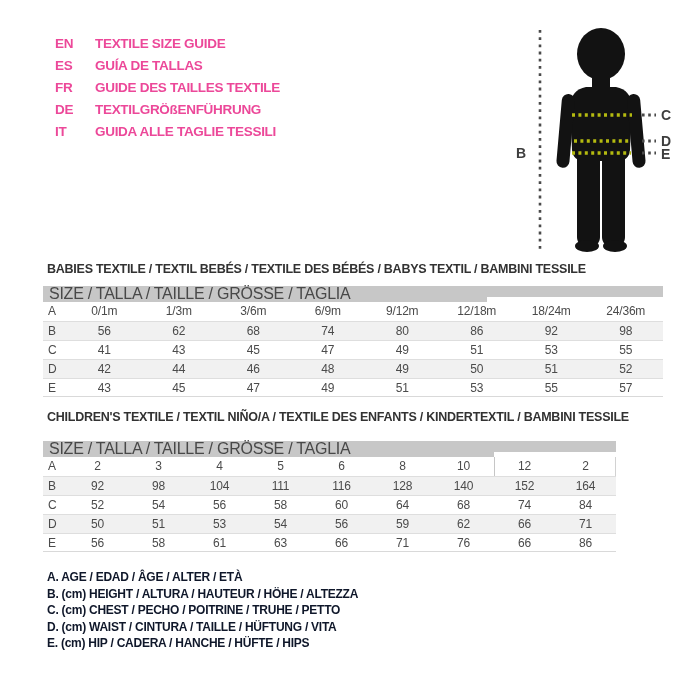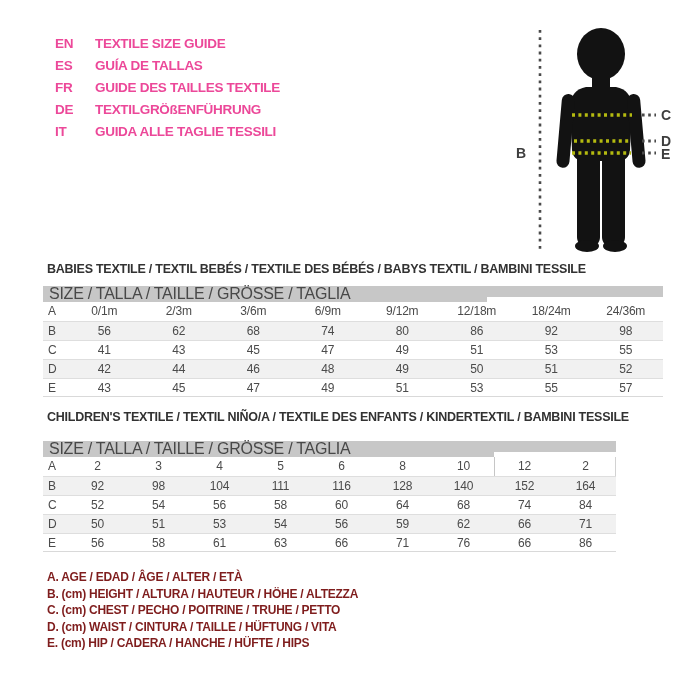--- a/index.html
+++ b/index.html
@@ -62,21 +62,21 @@
   .sel-box {
     position:absolute; left:451px; top:16px; width:122px; height:19px;
     border-left:1px solid #c6c6c6; border-right:1px solid #d2d2d2;
     background:transparent; pointer-events:none;
   }
 
   
   .legend { position:absolute; left:47px; top:569px; }
   .legend-line {
     height:16.5px; line-height:16.5px; font-size:12px; font-weight:bold;
-    color:#7f1d1d; letter-spacing:-0.25px; white-space:nowrap;
+    color:#0f172a; letter-spacing:-0.25px; white-space:nowrap;
   }
 </style>
 </head>
 <body>
 
 <div class="canvas">
 
   <div class="lang-block">
     <div class="lang-row">
       <span class="lang-code">EN</span>
@@ -129,21 +129,21 @@
       <text x="153" y="128" font-size="14" font-weight="bold" fill="#3e3e3e" font-family="Liberation Sans, sans-serif">D</text>
       <text x="153" y="141" font-size="14" font-weight="bold" fill="#3e3e3e" font-family="Liberation Sans, sans-serif">E</text>
     </svg>
   </div>
 
   <div class="section-title" id="babies-title">BABIES TEXTILE / TEXTIL BEBÉS / TEXTILE DES BÉBÉS / BABYS TEXTIL  / BAMBINI TESSILE</div>
   <div class="size-table" id="babies-table">
       <div class="t-header">SIZE / TALLA / TAILLE / GRÖSSE / TAGLIA</div>
       <div class="t-cell t-label">A</div>
       <div class="t-cell">0/1m</div>
-      <div class="t-cell">2/3m</div>
+      <div class="t-cell">1/3m</div>
       <div class="t-cell">3/6m</div>
       <div class="t-cell">6/9m</div>
       <div class="t-cell">9/12m</div>
       <div class="t-cell">12/18m</div>
       <div class="t-cell">18/24m</div>
       <div class="t-cell">24/36m</div>
       <div class="t-cell t-label alt sep">B</div>
       <div class="t-cell alt sep">56</div>
       <div class="t-cell alt sep">62</div>
       <div class="t-cell alt sep">68</div>

